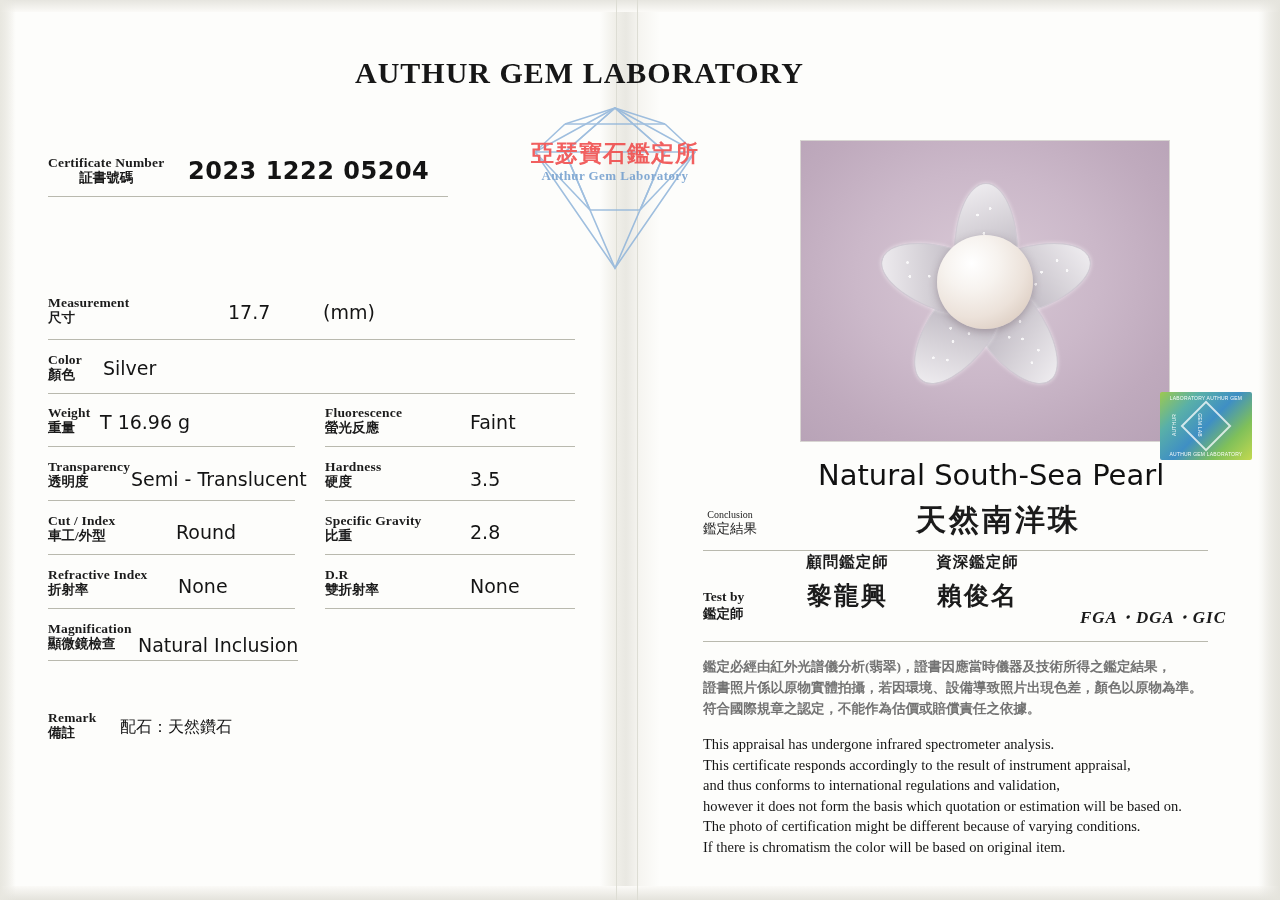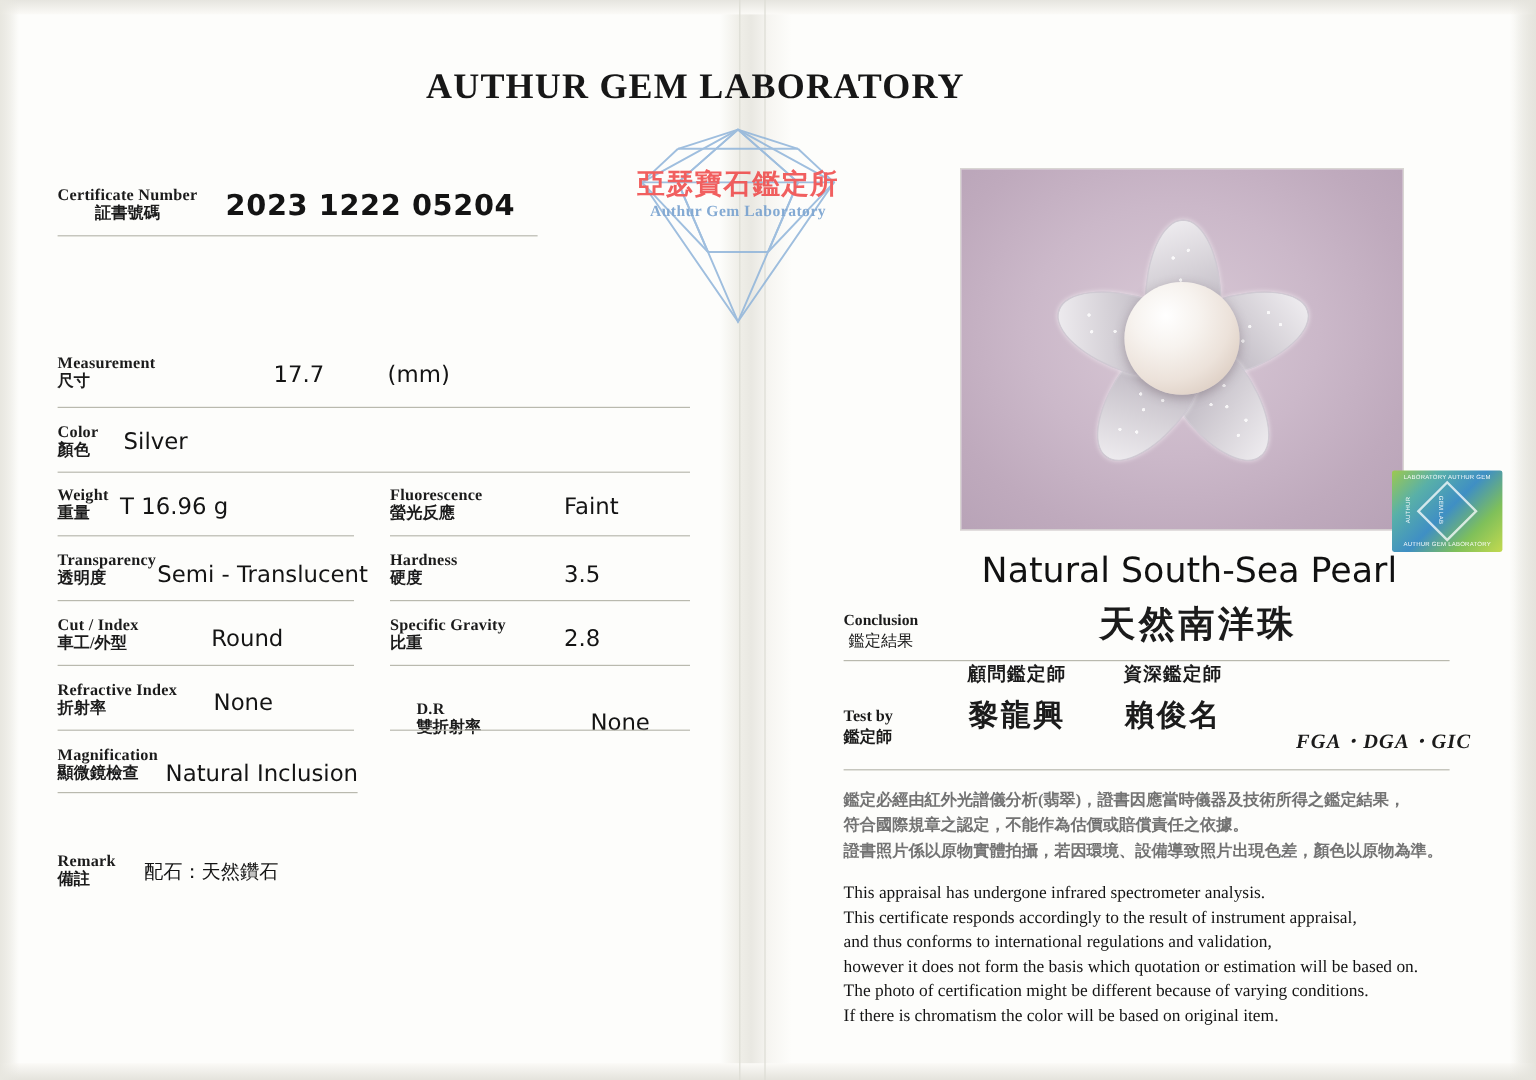--- a/index.html
+++ b/index.html
@@ -237,21 +237,21 @@
     font-size: 30px;
     font-weight: bold;
     letter-spacing: 3px;
     white-space: nowrap;
   }
   .conc-label {
     position: absolute;
     left: 703px;
     top: 509px;
   }
-  .conc-label .lbl-en { font-size: 13px; font-weight: bold; text-align: center; }
+  .conc-label .lbl-en { font-size: 10px; font-weight: normal; text-align: center; }
   .conc-label .lbl-cn { font-size: 13.5px; font-weight: normal; text-align: center; }
 
   .testby-label {
     position: absolute;
     left: 703px;
     top: 589px;
   }
   .testby-label .lbl-en { font-size: 13.5px; font-weight: bold; }
   .testby-label .lbl-cn { font-size: 13.5px; font-weight: bold; }
 
@@ -406,21 +406,21 @@
   </div>
   <div class="rule" style="left:325px; top:554px; width:250px;"></div>
 
   <div class="field" style="left:48px; top:567px;">
     <div class="lbl-en">Refractive Index</div>
     <div class="lbl-cn">折射率</div>
     <div class="val" style="left:130px; top:8px;">None</div>
   </div>
   <div class="rule" style="left:48px; top:608px; width:247px;"></div>
 
-  <div class="field" style="left:325px; top:583px;margin-left:22px;">
+  <div class="field" style="left:325px; top:567px;">
     <div class="lbl-en">D.R</div>
     <div class="lbl-cn">雙折射率</div>
     <div class="val" style="left:145px; top:8px;">None</div>
   </div>
   <div class="rule" style="left:325px; top:608px; width:250px;"></div>
 
   <div class="field" style="left:48px; top:621px;">
     <div class="lbl-en">Magnification</div>
     <div class="lbl-cn">顯微鏡檢查</div>
     <div class="val" style="left:90px; top:13px;">Natural Inclusion</div>
@@ -473,22 +473,22 @@
   <div class="signer" style="left:915px; top:552px; width:125px;">
     <div class="role">資深鑑定師</div>
     <div class="name">賴俊名</div>
   </div>
   <div class="credentials">FGA・DGA・GIC</div>
 
   <div class="rule" style="left:703px; top:641px; width:505px;"></div>
 
   <div class="note-cn">
     <div>鑑定必經由紅外光譜儀分析(翡翠)，證書因應當時儀器及技術所得之鑑定結果，</div>
+    <div>證書照片係以原物實體拍攝，若因環境、設備導致照片出現色差，顏色以原物為準。</div>
     <div>符合國際規章之認定，不能作為估價或賠償責任之依據。</div>
-    <div>證書照片係以原物實體拍攝，若因環境、設備導致照片出現色差，顏色以原物為準。</div>
   </div>
 
   <div class="note-en">
     <div>This appraisal has undergone infrared spectrometer analysis.</div>
     <div>This certificate responds accordingly to the result of instrument appraisal,</div>
     <div>and thus conforms to international regulations and validation,</div>
     <div>however it does not form the basis which quotation or estimation will be based on.</div>
     <div>The photo of certification might be different because of varying conditions.</div>
     <div>If there is chromatism the color will be based on original item.</div>
   </div>

